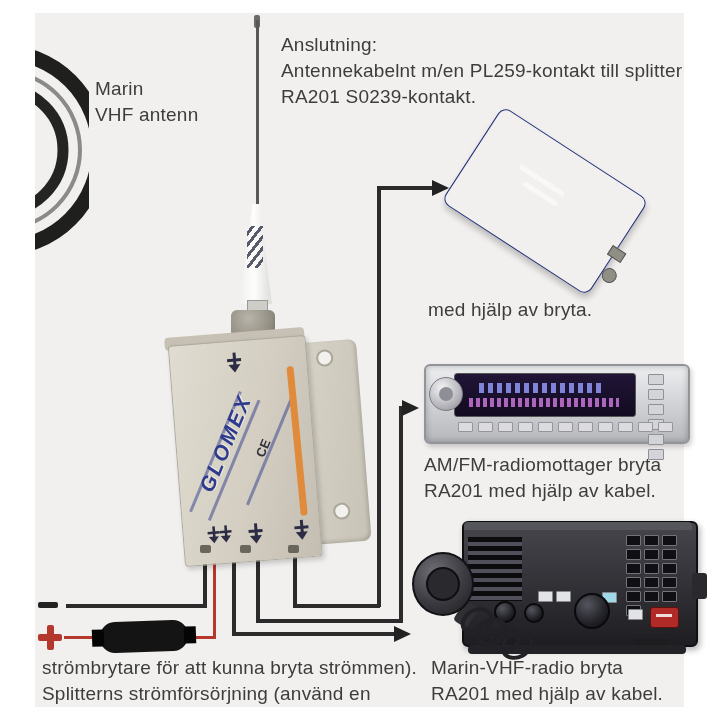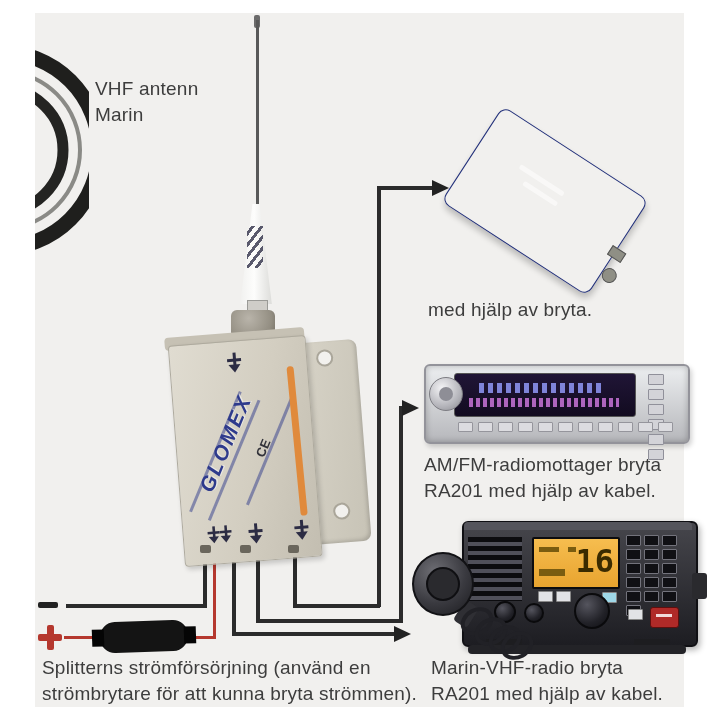--- a/index.html
+++ b/index.html
@@ -134,37 +134,42 @@
 
   <div class="whiptip"></div>
   <div class="whip"></div>
   <div class="abase"></div>
   <div class="alogo"></div>
   <div class="aferrule"></div>
   <div class="anut"></div>
   <div class="anutband"></div>
 
   <div class="lbl" style="left:95px;top:76px;">
+    <div>Marin</div>
     <div>VHF antenn</div>
-    <div>Marin</div>
+  </div>
+  <div class="lbl" style="left:281px;top:32px;">
+    <div>Anslutning:</div>
+    <div>Antennekabelnt m/en PL259-kontakt till splitter</div>
+    <div>RA201 S0239-kontakt.</div>
   </div>
   <div class="lbl" style="left:428px;top:297px;">
     <div>med hjälp av bryta.</div>
   </div>
   <div class="lbl" style="left:424px;top:452px;">
     <div>AM/FM-radiomottager bryta</div>
     <div>RA201 med hjälp av kabel.</div>
   </div>
   <div class="lbl" style="left:431px;top:655px;">
     <div>Marin-VHF-radio bryta</div>
     <div>RA201 med hjälp av kabel.</div>
   </div>
   <div class="lbl" style="left:42px;top:655px;">
+    <div>strömbrytare för att kunna bryta strömmen).</div>
     <div>Splitterns strömförsörjning (använd en</div>
-    <div>strömbrytare för att kunna bryta strömmen).</div>
   </div>
 
   <div class="wire" style="left:293px;top:548px;width:3.5px;height:59px;"></div>
   <div class="wire" style="left:293px;top:604px;width:87px;height:3.5px;"></div>
   <div class="wire" style="left:377px;top:186px;width:3.5px;height:421px;"></div>
   <div class="wire" style="left:377px;top:186px;width:57px;height:3.5px;"></div>
   <div class="arr-r" style="left:432px;top:180px;"></div>
 
   <div class="wire" style="left:256px;top:548px;width:3.5px;height:74px;"></div>
   <div class="wire" style="left:256px;top:619px;width:147px;height:3.5px;"></div>
@@ -270,26 +275,20 @@
         <i></i>
         <i></i>
         <i></i>
     </div>
   </div>
 
   <div class="vhf">
     <div class="vbody"></div>
     <div class="vtop"></div>
     <div class="vvents"></div>
-    <div class="vdisp">
-      <div class="vchan">16</div>
-      <div class="vsmall" style="left:5px;top:8px;width:20px;height:5px;"></div>
-      <div class="vsmall" style="left:5px;top:30px;width:26px;height:7px;"></div>
-      <div class="vsmall" style="left:34px;top:8px;width:8px;height:5px;"></div>
-    </div>
     <div class="keypad">
       <i></i>
         <i></i>
         <i></i>
         <i></i>
         <i></i>
         <i></i>
         <i></i>
         <i></i>
         <i></i>

